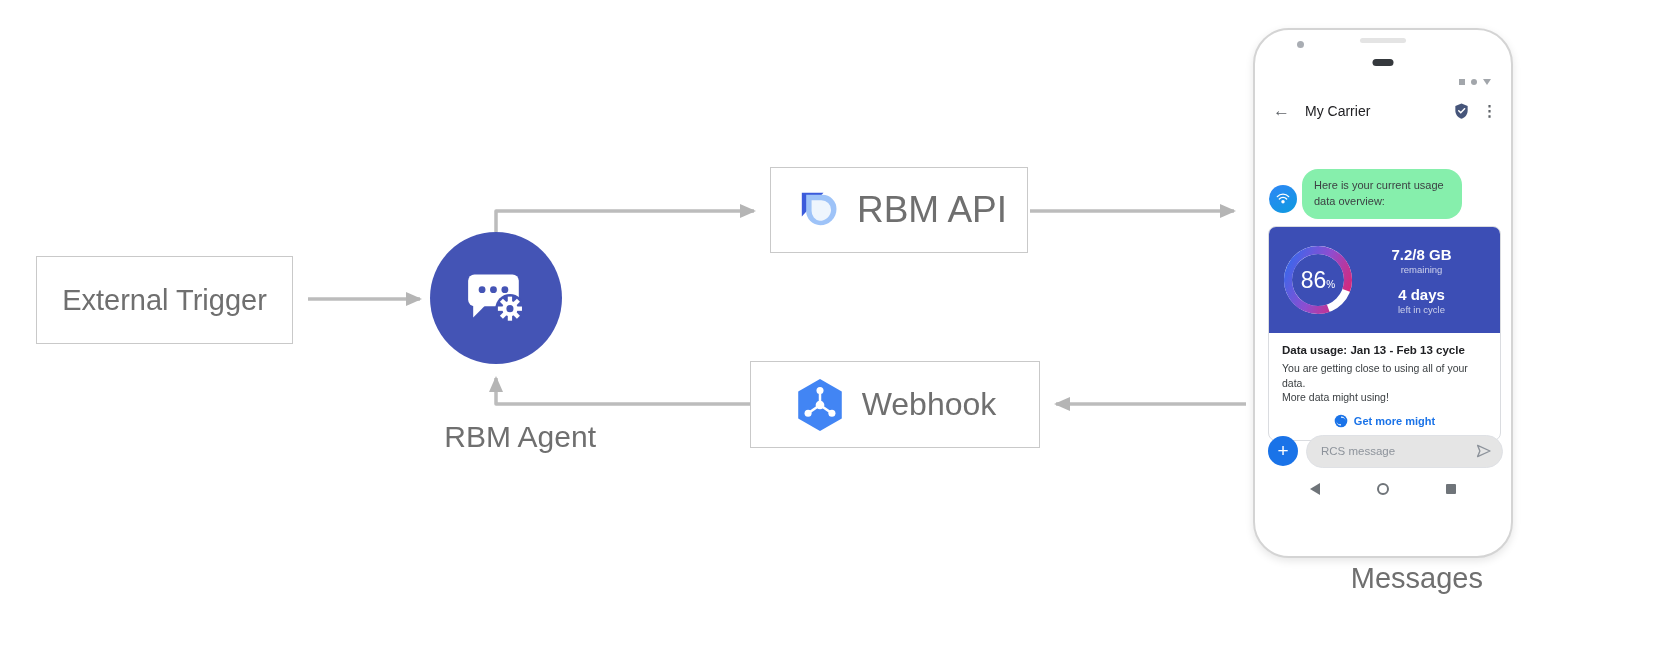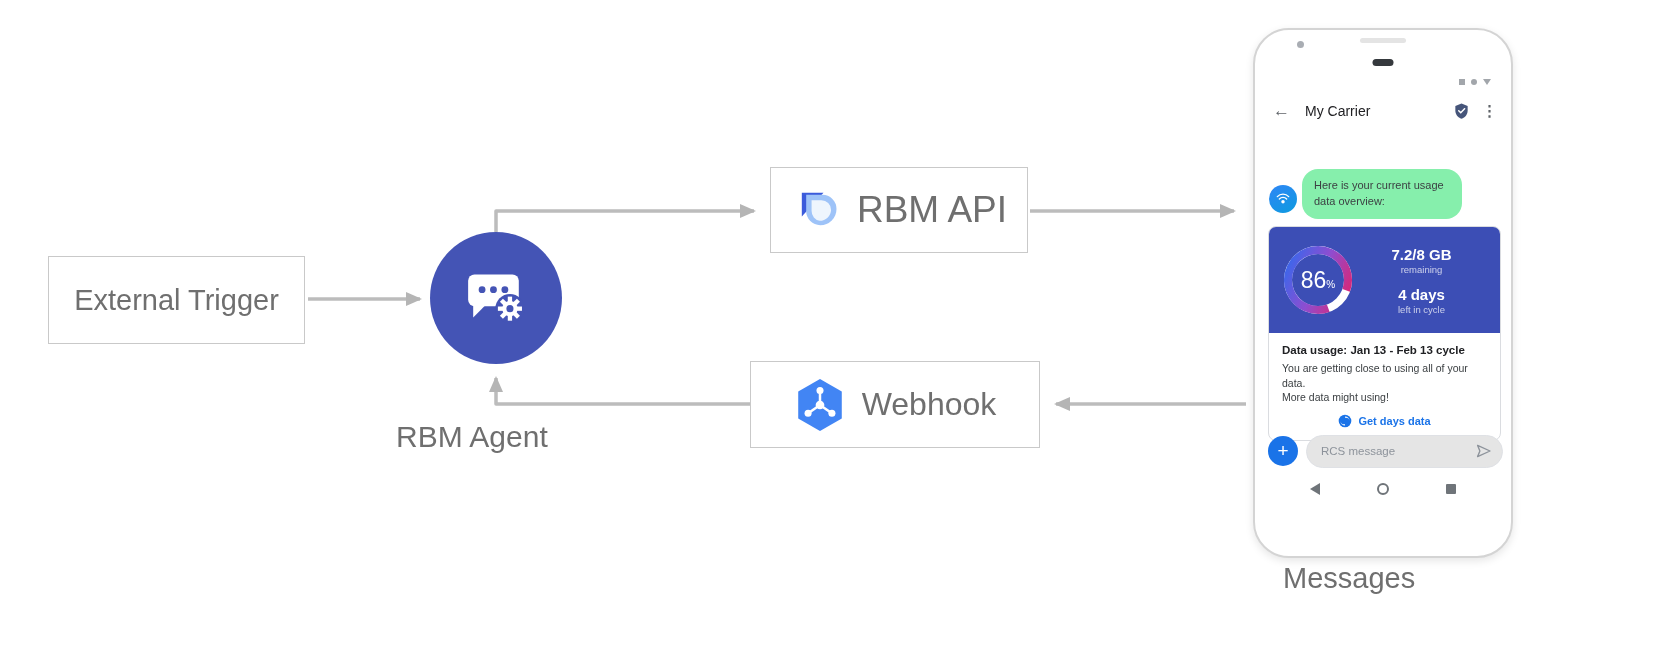--- a/index.html
+++ b/index.html
@@ -6,27 +6,27 @@
   html,body { background:#fff; }
   body { font-family: "Liberation Sans", sans-serif; }
   #canvas { position: relative; width: 1669px; height: 652px; background:#fff; overflow: hidden; }
 
   
   #connectors { position:absolute; left:0; top:0; width:1669px; height:652px; pointer-events:none; }
 
   
   .node-box { position:absolute; background:#fff; border:1px solid #c9c9c9;
               display:flex; align-items:center; justify-content:center; color:#6f6f6f; }
-  #ext-box     { left:48px;  top:256px; width:257px; height:88px; font-size:29px; }
+  #ext-box     { left:36px;  top:256px; width:257px; height:88px; font-size:29px; }
   #api-box     { left:770px; top:167px; width:258px; height:86px; font-size:37px; gap:14px; }
   #webhook-box { left:750px; top:361px; width:290px; height:87px; font-size:32px; gap:16px; }
 
   #agent-circle { position:absolute; left:430px; top:232px; width:132px; height:132px;
                   border-radius:50%; background:#4454b5; display:flex; align-items:center; justify-content:center; }
-  .diagram-label { position:absolute; color:#6f6f6f; text-align:left; }
+  .diagram-label { position:absolute; color:#6f6f6f; text-align:right; }
   #agent-label    { left:396px;  top:420px; width:200px; font-size:30px; }
   #messages-label { left:1283px; top:562px; width:200px; font-size:29px; }
 
   
   #phone { position:absolute; left:1253px; top:28px; width:260px; height:530px;
            background:#fff; border:2px solid #d4d4d4; border-radius:36px;
            box-shadow: 0 3px 8px rgba(0,0,0,0.10); }
   #camera-dot { position:absolute; left:42px; top:11px; width:7px; height:7px; border-radius:50%; background:#a9adb3; }
   #speaker-slot { position:absolute; left:50%; top:8px; transform:translateX(-50%);
                   width:46px; height:5px; border-radius:3px; background:#e4e4e4; }
@@ -236,21 +236,21 @@
         <div class="usage-body-line">You are getting close to using all of your data.</div>
         <div class="usage-body-line">More data might using!</div>
         <div id="card-action">
           <span style="display:flex;">
             <svg width="14" height="14" viewBox="0 0 20 20">
               <circle cx="10" cy="10" r="9" fill="#1a73e8"></circle>
               <path d="M10 3.5 A 6.5 6.5 0 0 1 16.5 10 A 5 5 0 0 0 10 5.5 Z" fill="#ffffff"></path>
               <path d="M10 16.5 A 6.5 6.5 0 0 1 3.5 10 A 5 5 0 0 0 10 14.5 Z" fill="#ffffff"></path>
             </svg>
           </span>
-          <span id="action-label">Get days data</span>
+          <span id="action-label">Get more might</span>
         </div>
       </div>
     </div>
 
     <div id="composer">
       <div id="plus-button">
         <span>+</span>
       </div>
       <div id="rcs-field">
         <input id="rcs-input" type="text" placeholder="RCS message" style="">

